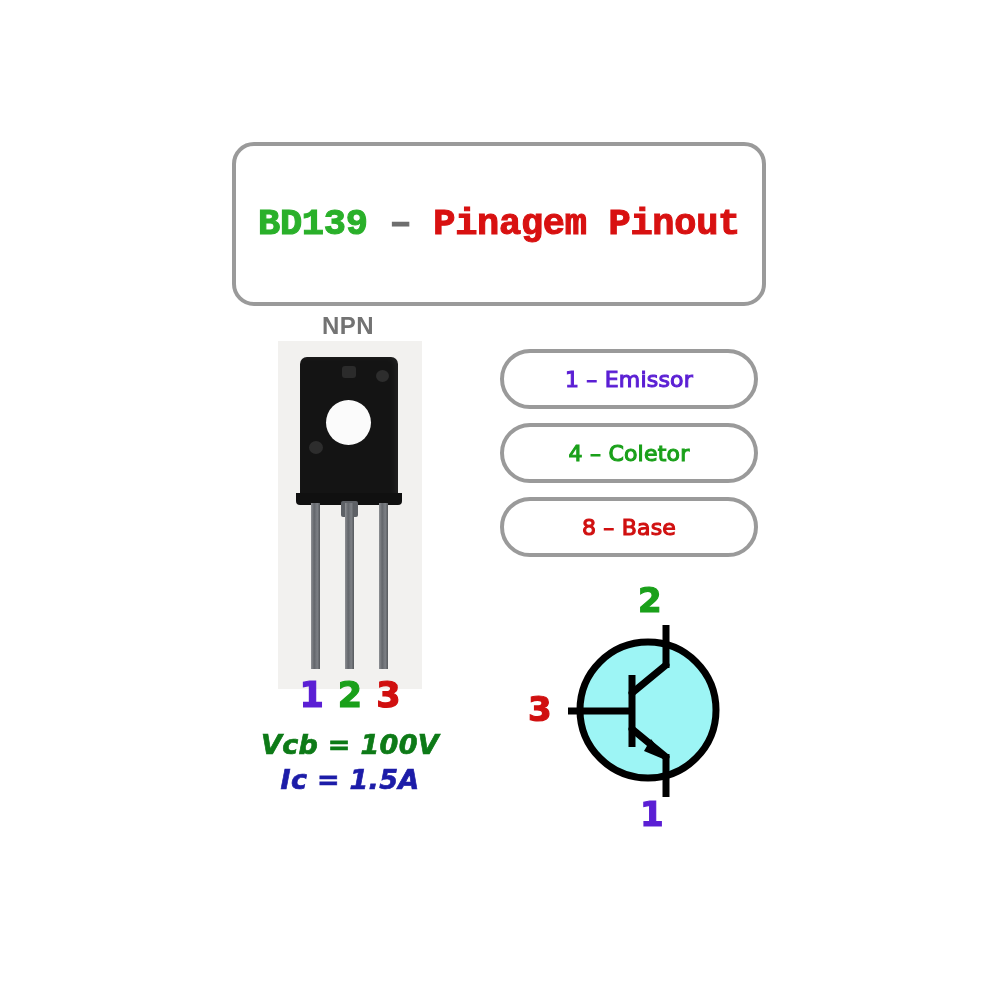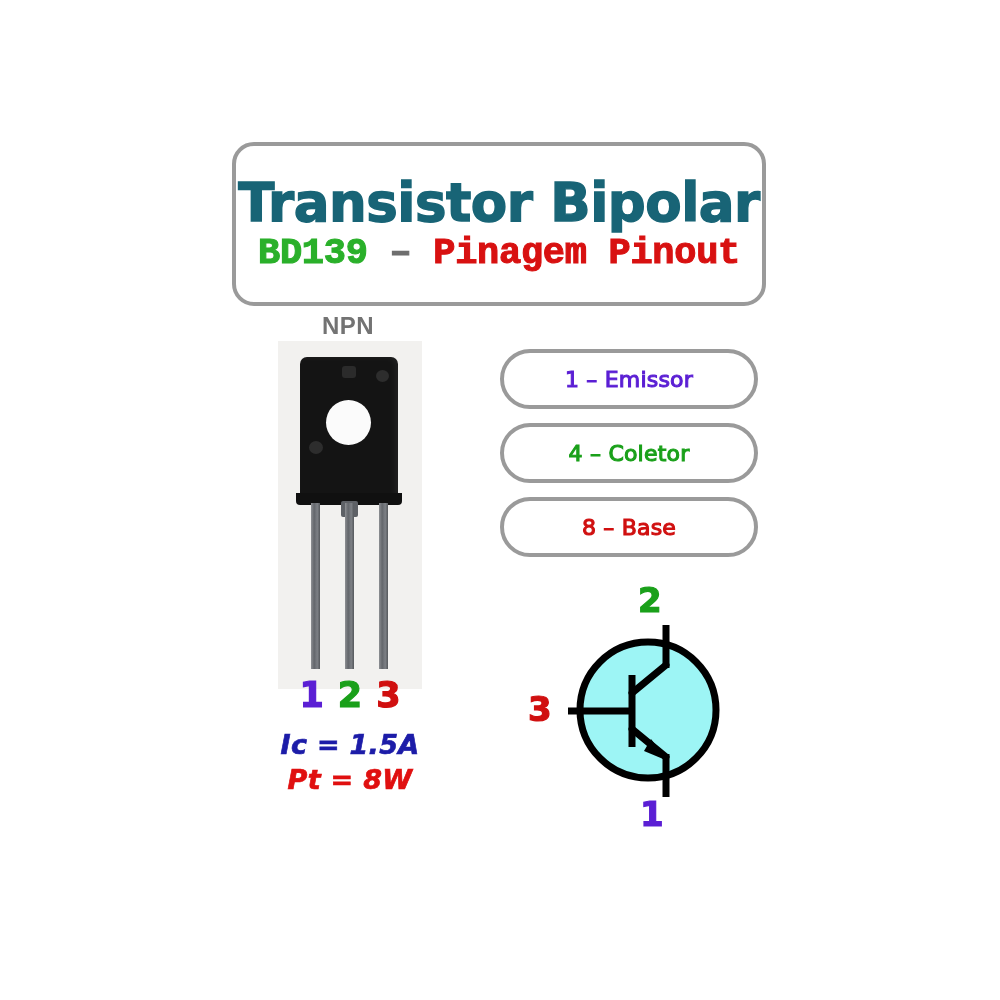--- a/index.html
+++ b/index.html
@@ -214,21 +214,20 @@
     -webkit-text-stroke: 1.2px currentColor;
   }
   #sym-num-2 { left: 118px; top: 8px; }
   #sym-num-3 { left: 8px;   top: 117px; }
   #sym-num-1 { left: 120px; top: 222px; }
 </style>
 </head>
 <body>
 
 <div class="rbox" id="title-card">
-  <div id="title-main">Transistor Bipolar</div>
   <div id="title-sub">
     <span class="sub-part-1">BD139</span>
     <span class="sub-dash">–</span>
     <span class="sub-part-2">Pinagem Pinout</span>
   </div>
 </div>
 
 <div id="npn-label">NPN</div>
 
 <div id="photo">
@@ -245,22 +244,22 @@
   <div id="lead-3" class="lead"></div>
 </div>
 
 <div id="pin-numbers">
   <span class="pin-num" style="color:#5b1fd4">1</span>
   <span class="pin-num" style="color:#1aa01a">2</span>
   <span class="pin-num" style="color:#d01010">3</span>
 </div>
 
 <div id="specs">
+  <div class="spec-line" style="color:#0d7a17">Vcb = 100V</div>
   <div class="spec-line" style="color:#1c1ca8">Ic = 1.5A</div>
-  <div class="spec-line" style="color:#e01010">Pt = 8W</div>
 </div>
 
 <div class="rbox pinbox" id="pinbox-1">
   <span class="pinbox-text" style="color:#5b1fd4">1 – Emissor</span>
 </div>
 <div class="rbox pinbox" id="pinbox-2">
   <span class="pinbox-text" style="color:#1aa01a">4 – Coletor</span>
 </div>
 <div class="rbox pinbox" id="pinbox-3">
   <span class="pinbox-text" style="color:#d01010">8 – Base</span>

